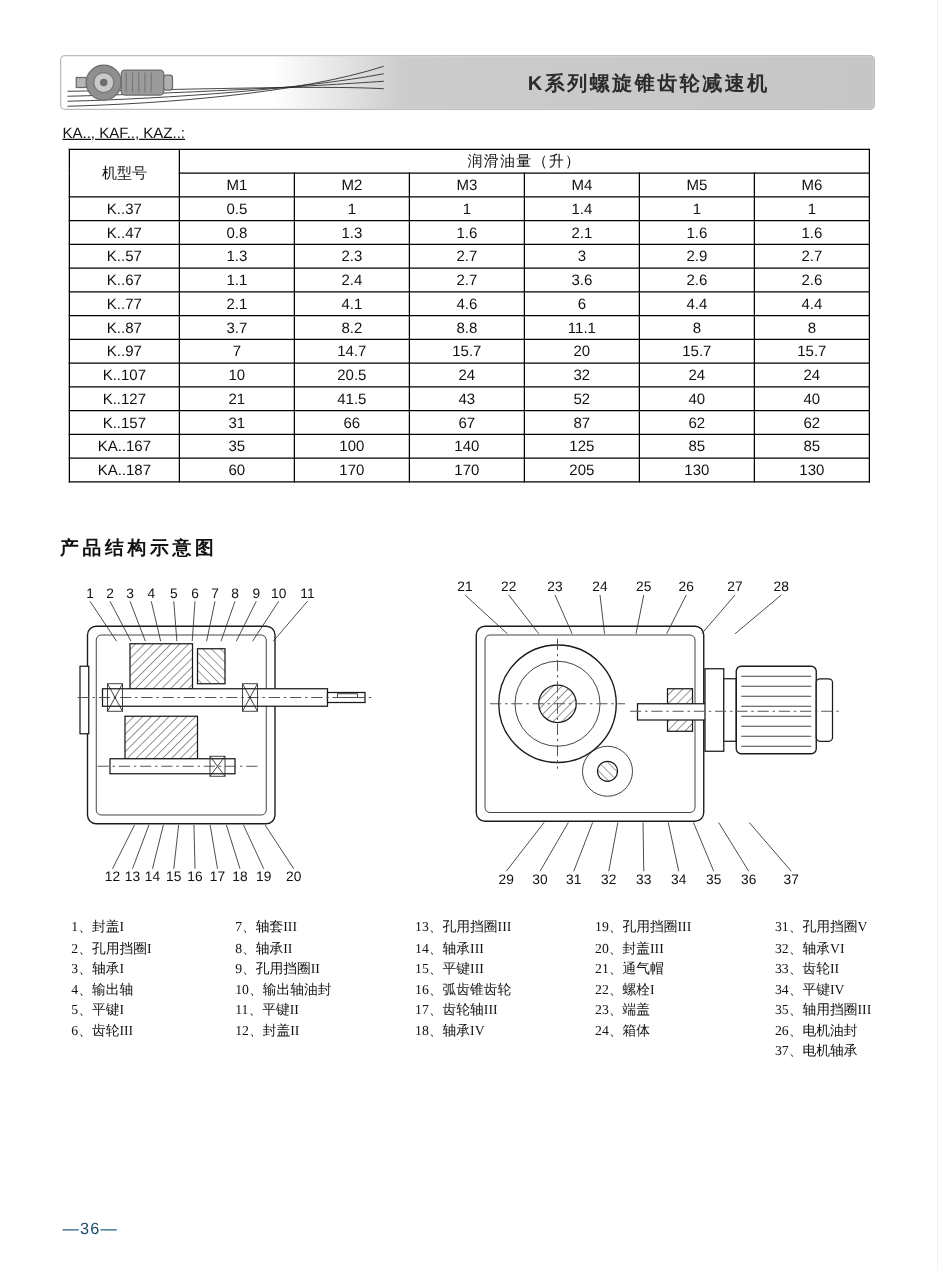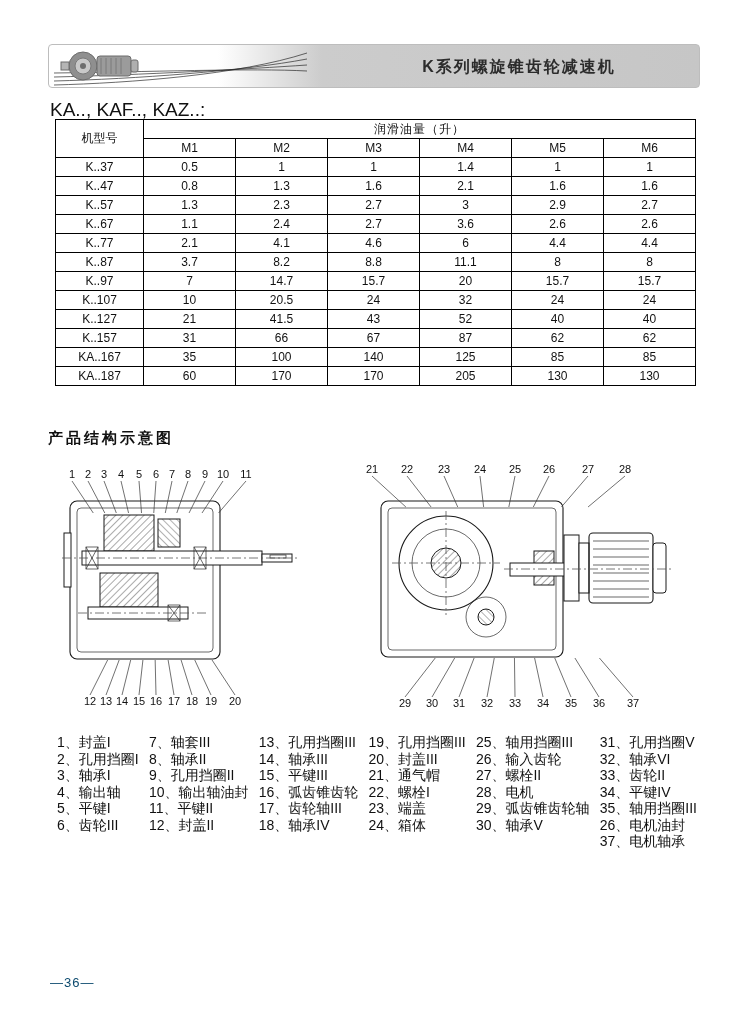--- a/index.html
+++ b/index.html
@@ -17,21 +17,21 @@
     border:1px solid #bdbdbd; border-radius:4px; overflow:hidden;
   }
   .banner-art { position:absolute; left:0; top:0; width:260px; height:44px; }
   .banner-title {
     position:absolute; left:300px; top:0; width:340px; height:44px;
     display:flex; align-items:center; justify-content:center;
     font-size:16px; font-weight:bold; letter-spacing:2px; color:#2c2c2c;
   }
 
   
-  .series-label { position:absolute; left:50px; top:99px; font-size:19px; color:#111; }
+  .series-label { position:absolute; left:50px; top:99px; font-size:12px; color:#111;text-decoration:underline; }
 
   
   .oil-table {
     position:absolute; left:55px; top:119px; width:641px;
     border-collapse:collapse; font-size:12px; table-layout:fixed;padding-left:40px;
   }
   .oil-table td, .oil-table th {
     border:1px solid #000; text-align:center; vertical-align:middle;
     height:19px; padding:0 2px; font-weight:normal; color:#111;
   }
@@ -53,21 +53,21 @@
   .centerline { stroke:#555; fill:none; stroke-width:0.8; stroke-dasharray:9 3 2 3; }
   .fin { stroke:#2a2a2a; stroke-width:0.7; }
   .callout-num { font-size:11px; fill:#111; text-anchor:middle; font-family:"Liberation Sans","DejaVu Sans",sans-serif; }
   .callout-line { stroke:#333; stroke-width:0.7; }
 
   
   .parts-list {
     position:absolute; left:57px; top:734px; width:640px;
     display:flex; justify-content:space-between;
   }
-  .parts-col { font-size:14px; line-height:16.5px; color:#111; white-space:nowrap; }
+  .parts-col { font-size:11px; line-height:16.5px; color:#111; white-space:nowrap;font-family:Liberation Serif, serif; }
 
   
   .page-number { position:absolute; left:50px; top:975px; font-size:13px; color:#0c4a6e; letter-spacing:1px; }
 </style>
 </head>
 <body>
 
 <div class="page">
 
   <div class="banner">
@@ -409,28 +409,20 @@
       </div>
       <div class="parts-col">
         <div>19、孔用挡圈III</div>
         <div>20、封盖III</div>
         <div>21、通气帽</div>
         <div>22、螺栓I</div>
         <div>23、端盖</div>
         <div>24、箱体</div>
       </div>
       <div class="parts-col">
-        <div>25、轴用挡圈III</div>
-        <div>26、输入齿轮</div>
-        <div>27、螺栓II</div>
-        <div>28、电机</div>
-        <div>29、弧齿锥齿轮轴</div>
-        <div>30、轴承V</div>
-      </div>
-      <div class="parts-col">
         <div>31、孔用挡圈V</div>
         <div>32、轴承VI</div>
         <div>33、齿轮II</div>
         <div>34、平键IV</div>
         <div>35、轴用挡圈III</div>
         <div>26、电机油封</div>
         <div>37、电机轴承</div>
       </div>
     </div>
 

